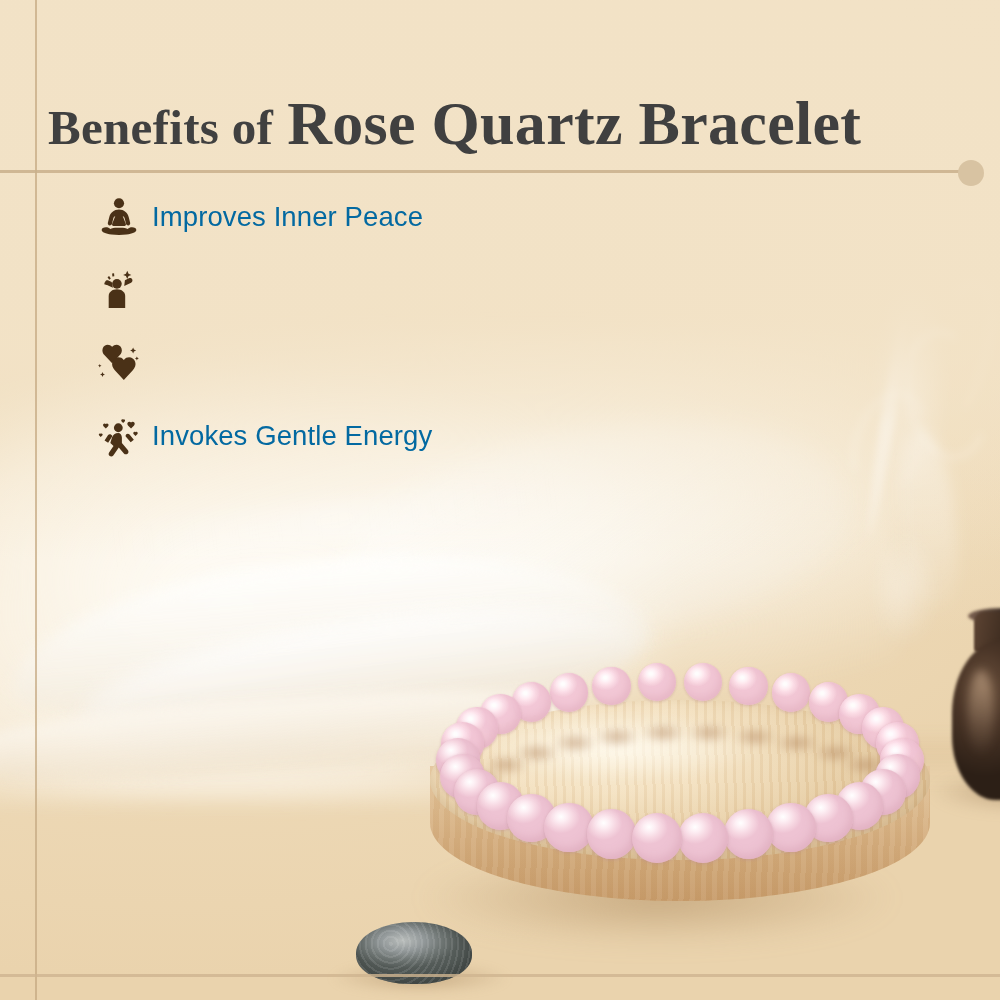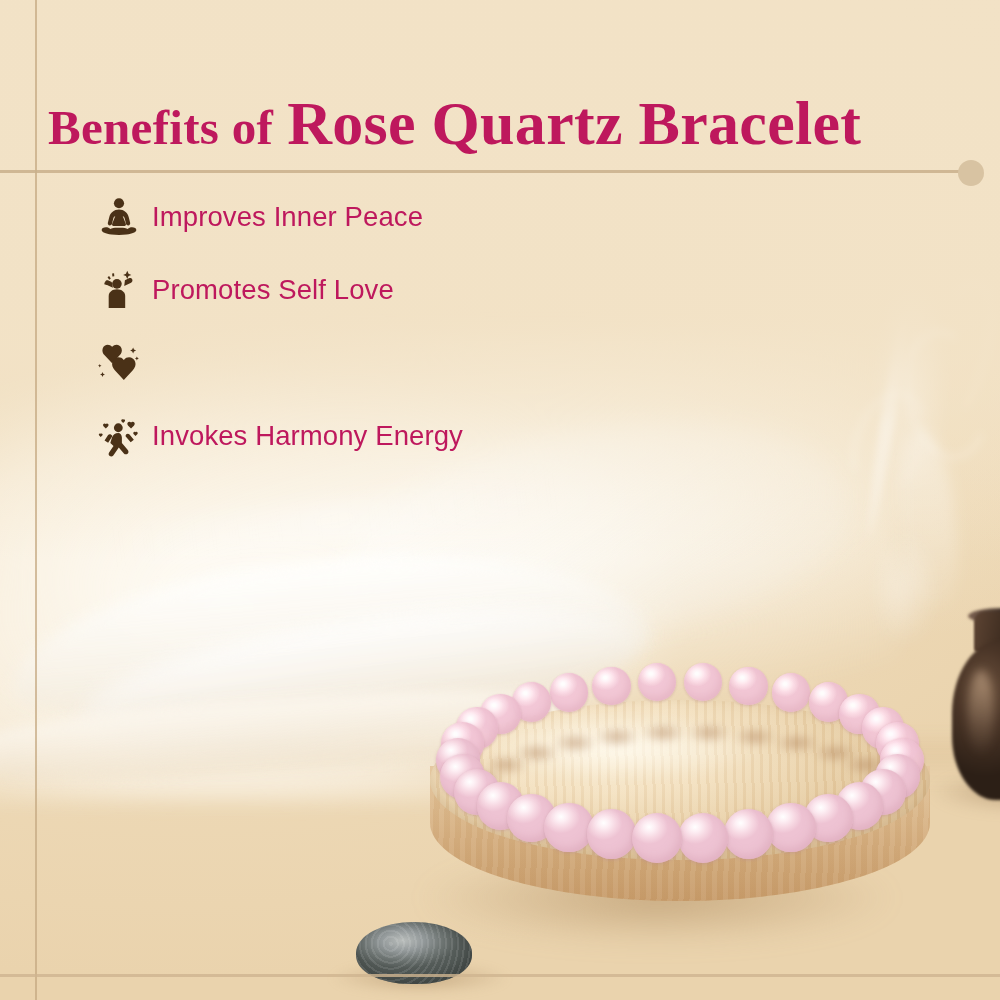--- a/index.html
+++ b/index.html
@@ -171,34 +171,34 @@
 
   
   .vrule{position:absolute;left:35px;top:0;width:2px;height:1000px;background:rgba(197,169,131,.75);}
   .hrule-bottom{position:absolute;left:0;top:974px;width:1000px;height:3px;background:rgba(206,180,144,.8);}
   .hrule-title{position:absolute;left:0;top:170px;width:966px;height:3px;background:rgba(201,175,139,.85);}
   .rule-dot{position:absolute;left:958px;top:160px;width:26px;height:26px;border-radius:50%;background:#d8c3a2;}
 
   
   .title{
     position:absolute;left:48px;top:92px;width:920px;
-    color:#be185d;white-space:nowrap;
+    color:#404040;white-space:nowrap;
     font-family:"Liberation Serif",serif;font-weight:700;
     letter-spacing:.3px;line-height:1;
   }
   .title .t-small{font-size:49px;}
   .title .t-big{font-size:62px;margin-left:14px;}
 
   .benefits{position:absolute;left:86px;top:180px;width:620px;}
   .b-row{position:relative;height:73px;display:flex;align-items:center;}
   .b-icon{width:66px;flex:0 0 66px;display:flex;align-items:center;justify-content:center;
           color:#4a3117;}
   .b-icon svg{display:block;}
   .b-label{
-    font-size:27.5px;color:#be185d;letter-spacing:.1px;font-weight:400;
+    font-size:27.5px;color:#0369a1;letter-spacing:.1px;font-weight:400;
     font-family:"Liberation Sans",sans-serif;
   }
 </style>
 </head>
 <body>
 
 <div id="stage">
 
   <div class="layer bg-base"></div>
   <div class="layer bg-warm-right"></div>
@@ -313,21 +313,20 @@
         <span class="b-icon">
           <svg viewBox="0 0 64 64" width="44" height="44" fill="currentColor">
             <path d="M44 4l1.9 4.2L50 10l-4.1 1.8L44 16l-1.9-4.2L38 10l4.1-1.8z"></path>
             <path d="M17.6 11.8l2.5 3.6-2.3 1.6-2.5-3.6zM11.2 20.9l4.2 1.1-.7 2.7-4.2-1.1zM24.8 7.6l.4 4.3-2.8.3-.4-4.3z"></path>
             <circle cx="29" cy="23" r="7"></circle>
             <path d="M16.6 18.2c-1.7-.9-3.8-.2-4.6 1.6-.8 1.8 0 3.9 1.8 4.7l9.4 4.2-1.8-8.2-4.8-2.3z"></path>
             <path d="M46.4 15c1.7-1 3.9-.4 4.8 1.4.9 1.8.2 4-1.6 4.9l-10 5 1-8.6 5.8-2.7z"></path>
             <path d="M29 31c-6.8 0-12 4.2-12 9.8V58h24V40.8C41 35.2 35.8 31 29 31z"></path>
           </svg>
         </span>
-        <span class="b-label">Promotes Self Love</span>
       </div>
       <div class="b-row">
         <span class="b-icon">
           <svg viewBox="0 0 64 64" width="44" height="44" fill="currentColor">
             <path d="M22 8.5c-4.2-5-11.6-3.7-13.7 2.3-1.3 3.7.2 7.3 2.8 10.1l10.9 11.6 10.9-11.6c2.6-2.8 4.1-6.4 2.8-10.1C33.6 4.8 26.2 3.5 22 8.5z"></path>
             <path d="M39 27.5c-5.1-6-14-4.4-16.5 2.8-1.6 4.5.3 8.8 3.4 12.1L39 56.6l13.1-14.2c3.1-3.3 5-7.6 3.4-12.1C53 23.1 44.1 21.5 39 27.5z"></path>
             <path d="M52.5 9.5l1.3 3 3 1.3-3 1.3-1.3 3-1.3-3-3-1.3 3-1.3zM58 22.5l.9 2 2 .9-2 .9-.9 2-.9-2-2-.9 2-.9zM8 45l1.1 2.5 2.5 1.1-2.5 1.1L8 52.2l-1.1-2.5L4.4 48.6l2.5-1.1zM4 33.5l.8 1.8 1.8.8-1.8.8-.8 1.8-.8-1.8L1.4 36.1l1.8-.8z"></path>
           </svg>
         </span>
       </div>
@@ -338,17 +337,17 @@
             <path d="M31 27.5c-4.6 0-8 2.6-9.2 6.6l-2.4 8 4.6 4.6-6.4 9.2c-1.2 1.7-.8 4 .9 5.2 1.7 1.2 4 .8 5.2-.9l8-11.4 7.4 8.6c1.4 1.6 3.8 1.7 5.4.3 1.6-1.4 1.7-3.8.3-5.4l-8.6-10V34c0-3.8-2.6-6.5-5.2-6.5z"></path>
             <path d="M20.6 30c-1.6-1-3.7-.6-4.7 1L11 38.5l5.2 3.2 5.4-8.4c1-1.6.6-2.4-1-3.3z"></path>
             <path d="M42.6 29.4c1.4-1.2 3.5-1 4.7.4l6.3 7.6-4.6 3.8-6.6-7.6c-1.2-1.4-1-2.8.2-4.2z"></path>
             <path d="M49.5 12.2c-1.3-1.6-4-1.4-5 .6-.8 1.5-.2 3.1.9 4.3l4.1 4.1 4.1-4.1c1.1-1.2 1.7-2.8.9-4.3-1-2-3.7-2.2-5-.6z"></path>
             <path d="M12.8 14.6c-1-1.2-3-1-3.7.4-.6 1.1-.1 2.3.7 3.2l3 3 3-3c.8-.9 1.3-2.1.7-3.2-.7-1.4-2.7-1.6-3.7-.4z"></path>
             <path d="M56 26.6c-.8-1-2.4-.9-3 .3-.5.9-.1 1.9.5 2.6l2.5 2.5 2.5-2.5c.6-.7 1-1.7.5-2.6-.6-1.2-2.2-1.3-3-.3z"></path>
             <path d="M5.4 28.8c-.7-.9-2.1-.8-2.6.3-.4.8-.1 1.6.4 2.2l2.2 2.2 2.2-2.2c.5-.6.9-1.4.4-2.2-.5-1.1-1.9-1.2-2.6-.3z"></path>
             <path d="M38 8.4c-.7-.9-2.1-.8-2.6.3-.4.8-.1 1.6.4 2.2l2.2 2.2 2.2-2.2c.5-.6.9-1.4.4-2.2-.5-1.1-1.9-1.2-2.6-.3z"></path>
           </svg>
         </span>
-        <span class="b-label">Invokes Harmony Energy</span>
+        <span class="b-label">Invokes Gentle Energy</span>
       </div>
     </div>
 
 </div>
 
 </body></html>

